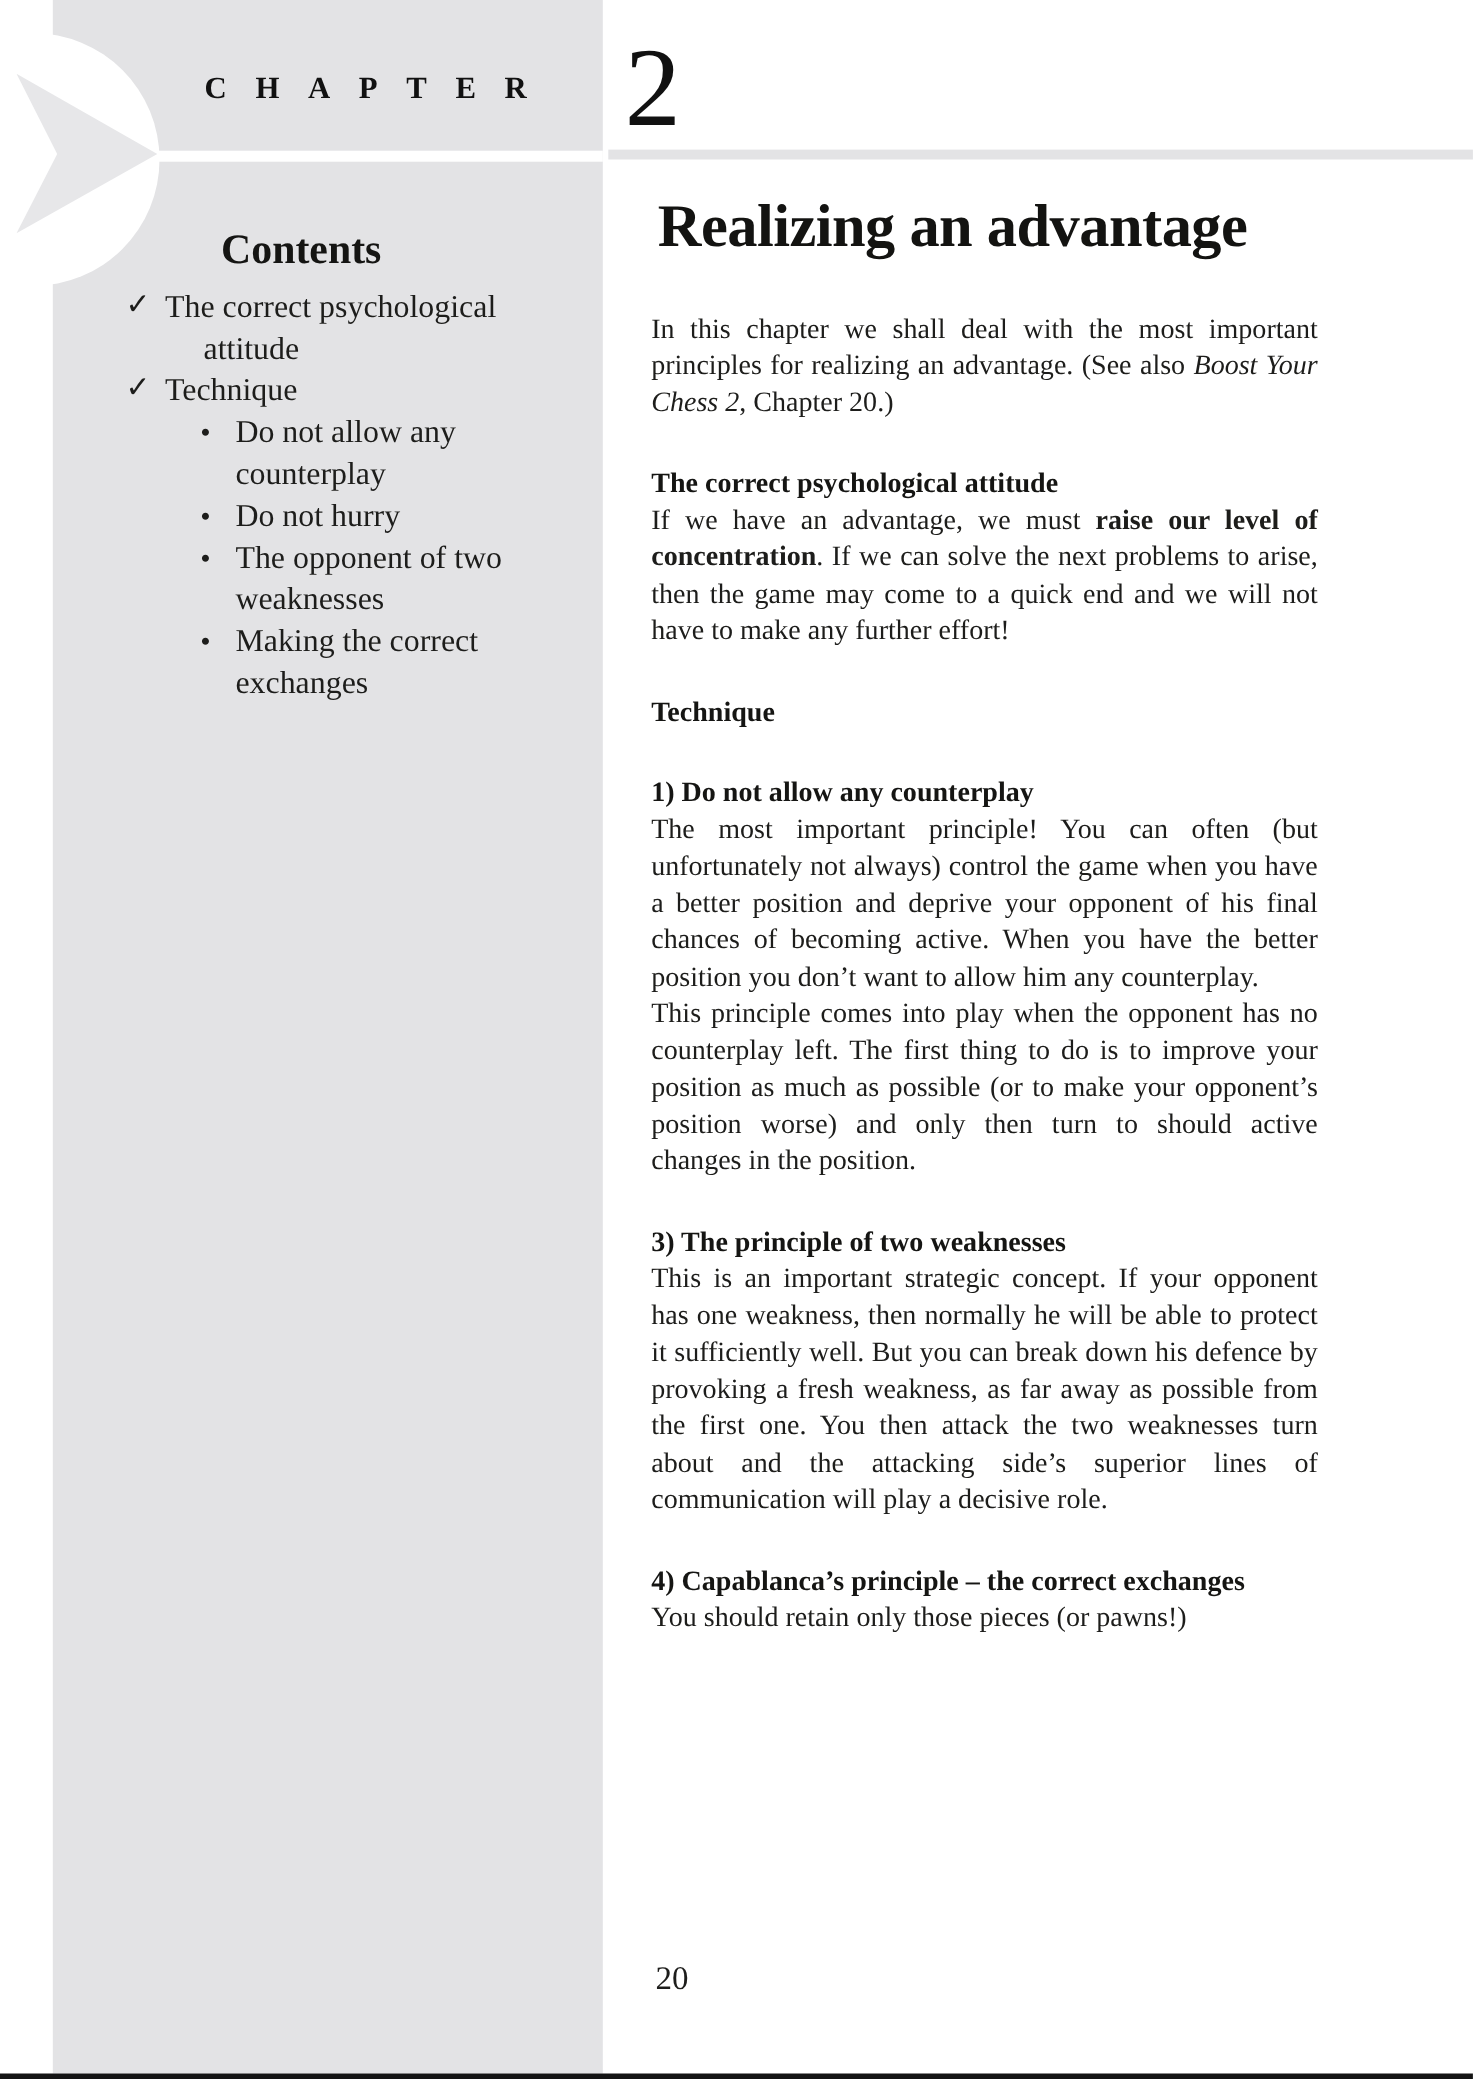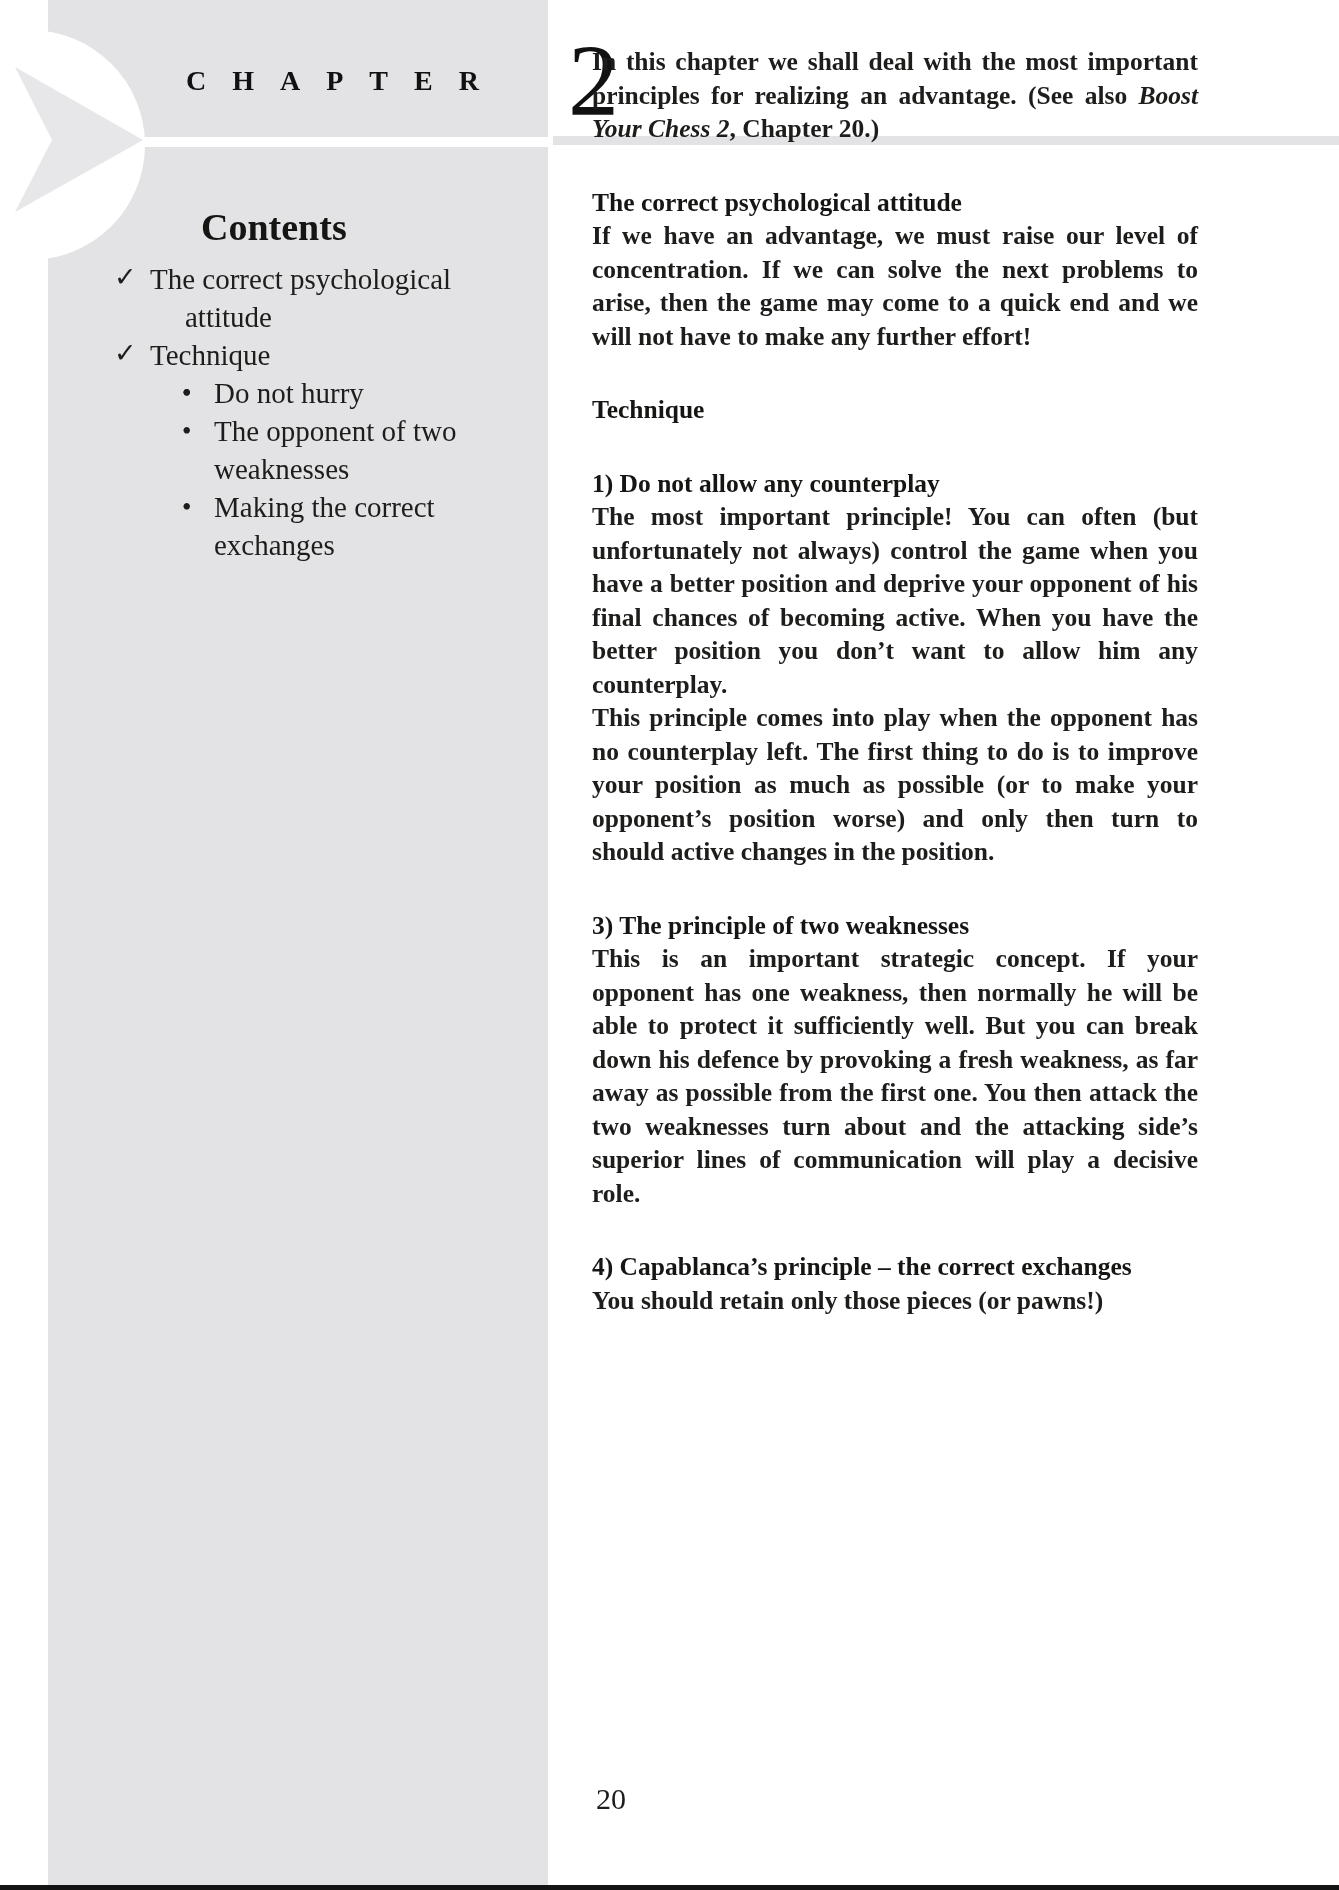--- a/index.html
+++ b/index.html
@@ -142,21 +142,20 @@
     color: #131311;
   }
   .body-text {
     margin-top: 45px;
     font-size: 25.5px;
     line-height: 33.5px;
     text-align: justify;
   }
   .body-para {
     margin: 0;
-    font-weight: bold;
   }
   .body-para.indented {
     text-indent: 26px;
   }
   .body-heading {
     margin: 40px 0 0 0;
     font-size: 25.5px;
     line-height: 33.5px;
     font-weight: 700;
     text-align: left;
@@ -185,36 +184,37 @@
 
 <div class="page">
 
   <div class="sidebar-panel">
     <div class="band-divider"></div>
     <div class="chapter-label">CHAPTER</div>
     <div class="contents-title">Contents</div>
     <ul class="contents-list">
         <li class="toc-item check"><span class="marker">✓</span><span>The correct psychological attitude</span></li>
         <li class="toc-item check"><span class="marker">✓</span><span>Technique</span></li>
-        <li class="toc-item bullet"><span class="marker">•</span></li>
+        <li class="toc-item bullet"><span class="marker">•</span><span>Do not allow any counterplay</span></li>
         <li class="toc-item bullet"><span class="marker">•</span><span>Do not hurry</span></li>
         <li class="toc-item bullet"><span class="marker">•</span><span>The opponent of two weaknesses</span></li>
         <li class="toc-item bullet"><span class="marker">•</span><span>Making the correct exchanges</span></li>
       </ul>
   </div>
 
   <div class="deco-circle"></div>
   <svg class="deco-chevron" width="160" height="230" viewBox="0 0 160 230" aria-hidden="true">
     <polygon points="15,67 143,140 15,212 52,140" fill="#e7e7e9"></polygon>
   </svg>
 
   <div class="chapter-number">2</div>
   <div class="header-rule"></div>
 
   <div class="main-column">
+    <h1 class="page-title">Realizing an advantage</h1>
     <div class="body-text">
         <p class="body-para">In this chapter we shall deal with the most important principles for realizing an advantage. (See also <i>Boost Your Chess 2</i>, Chapter 20.)</p>
         <h3 class="body-heading">The correct psychological attitude</h3>
         <p class="body-para">If we have an advantage, we must <b>raise our level of concentration</b>. If we can solve the next problems to arise, then the game may come to a quick end and we will not have to make any further effort!</p>
         <h3 class="body-heading">Technique</h3>
         <h3 class="body-heading">1) Do not allow any counterplay</h3>
         <p class="body-para">The most important principle! You can often (but unfortunately not always) control the game when you have a better position and deprive your opponent of his final chances of becoming active. When you have the better position you don’t want to allow him any counterplay.</p>
         <p class="body-para">This principle comes into play when the opponent has no counterplay left. The first thing to do is to improve your position as much as possible (or to make your opponent’s position worse) and only then turn to should active changes in the position.</p>
         <h3 class="body-heading">3) The principle of two weaknesses</h3>
         <p class="body-para">This is an important strategic concept. If your opponent has one weakness, then normally he will be able to protect it sufficiently well. But you can break down his defence by provoking a fresh weakness, as far away as possible from the first one. You then attack the two weaknesses turn about and the attacking side’s superior lines of communication will play a decisive role.</p>

